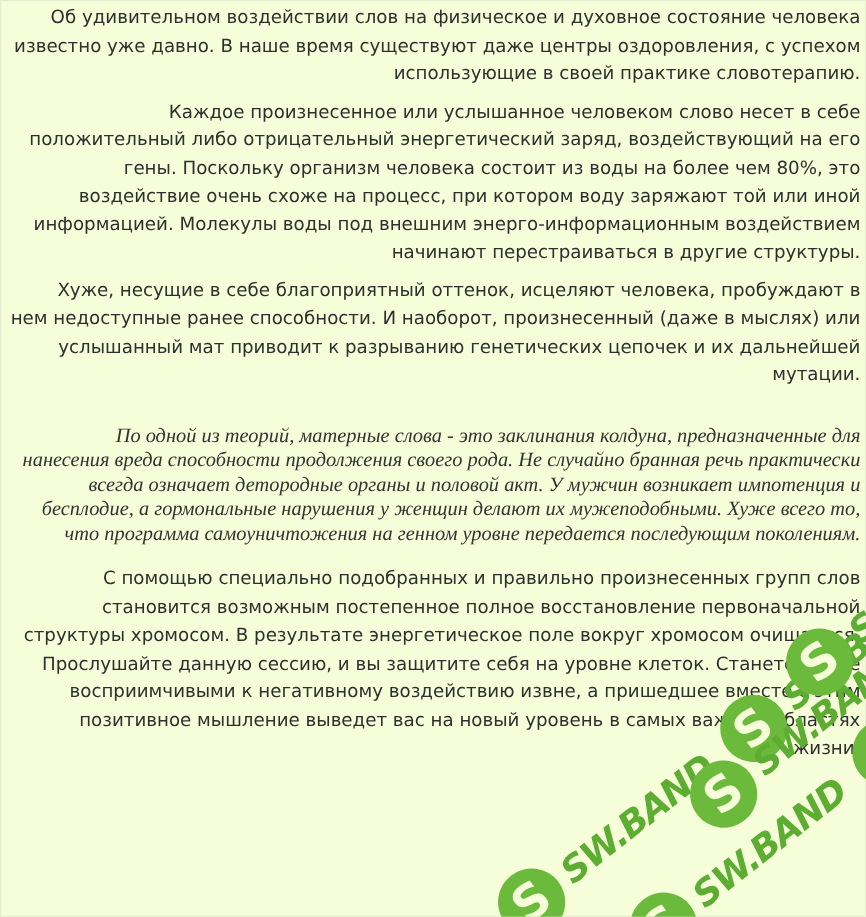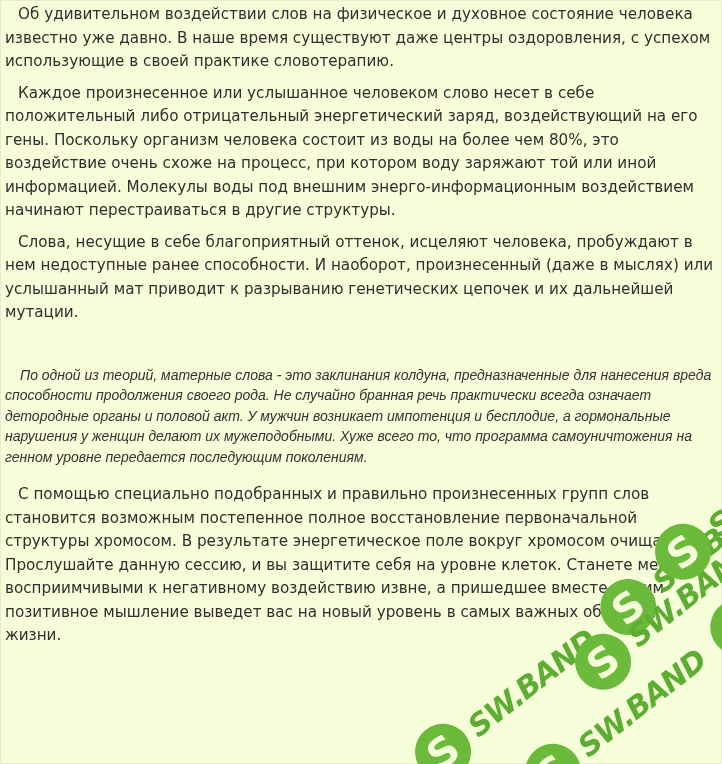--- a/index.html
+++ b/index.html
@@ -16,29 +16,30 @@
     border: 1px solid #e6ecd0;
   }
   .content {
     position: absolute; left: 4px; top: 2px; width: 712px;
   }
   p {
     margin: 0;
     font-size: 15.2px;
     line-height: 23.5px;
     text-indent: 13px;
+    text-align: right;
   }
   p + p { margin-top: 8px; }
   p.italic {
-    font-family: Liberation Sans, sans-serif;
+    font-family: Liberation Serif, serif;
     font-style: italic;
-    font-size: 14px;
+    font-size: 17px;
     line-height: 20.5px;
     text-indent: 15px;
-    margin-top: 40px;
+    margin-top: 28px;
     color: #333;
   }
   p.after-italic { margin-top: 16px; }
 
   .watermark {
     position: absolute; left: 380px; top: 470px; width: 400px; height: 400px;
     pointer-events: none; overflow: visible;
   }
   .wm-row {
     position: absolute; white-space: nowrap;
@@ -56,21 +57,21 @@
     font-style: italic; margin-right: 18px; letter-spacing: -1px;
   }
 </style>
 </head>
 <body>
 
 <div class="page">
   <div class="content">
     <p>Об удивительном воздействии слов на физическое и духовное состояние человека известно уже давно. В наше время существуют даже центры оздоровления, с успехом использующие в своей практике словотерапию.</p>
     <p>Каждое произнесенное или услышанное человеком слово несет в себе положительный либо отрицательный энергетический заряд, воздействующий на его гены. Поскольку организм человека состоит из воды на более чем 80%, это воздействие очень схоже на процесс, при котором воду заряжают той или иной информацией. Молекулы воды под внешним энерго-информационным воздействием начинают перестраиваться в другие структуры.</p>
-    <p>Слова, несущие в себе благоприятный оттенок, исцеляют человека, пробуждают в нем недоступные ранее способности. И наоборот, произнесенный (даже в мыслях) или услышанный мат приводит к разрыванию генетических цепочек и их дальнейшей мутации.</p>
+    <p>Хуже, несущие в себе благоприятный оттенок, исцеляют человека, пробуждают в нем недоступные ранее способности. И наоборот, произнесенный (даже в мыслях) или услышанный мат приводит к разрыванию генетических цепочек и их дальнейшей мутации.</p>
     <p class="italic">По одной из теорий, матерные слова - это заклинания колдуна, предназначенные для нанесения вреда способности продолжения своего рода. Не случайно бранная речь практически всегда означает детородные органы и половой акт. У мужчин возникает импотенция и бесплодие, а гормональные нарушения у женщин делают их мужеподобными. Хуже всего то, что программа самоуничтожения на генном уровне передается последующим поколениям.</p>
     <p class="after-italic">С помощью специально подобранных и правильно произнесенных групп слов становится возможным постепенное полное восстановление первоначальной структуры хромосом. В результате энергетическое поле вокруг хромосом очищается. Прослушайте данную сессию, и вы защитите себя на уровне клеток. Станете менее восприимчивыми к негативному воздействию извне, а пришедшее вместе с этим позитивное мышление выведет вас на новый уровень в самых важных областях жизни.</p>
   </div>
 
   <div class="watermark">
     <div class="wm-row" style="left:40px; top:270px;">
       <span class="wm-logo">S</span><span class="wm-text">SW.BAND</span><span class="wm-logo">S</span><span class="wm-text">SW.BAND</span>
     </div>
     <div class="wm-row" style="left:150px; top:290px;">
       <span class="wm-logo">S</span><span class="wm-text">SW.BAND</span><span class="wm-logo">S</span>

